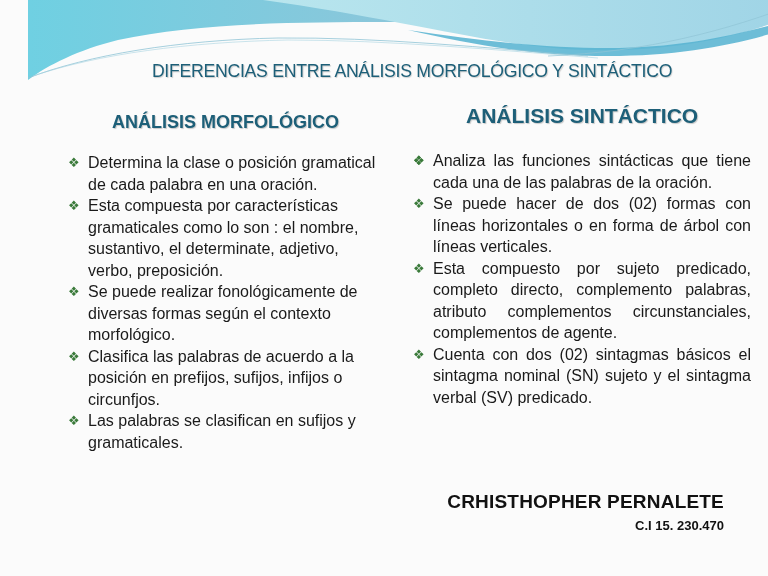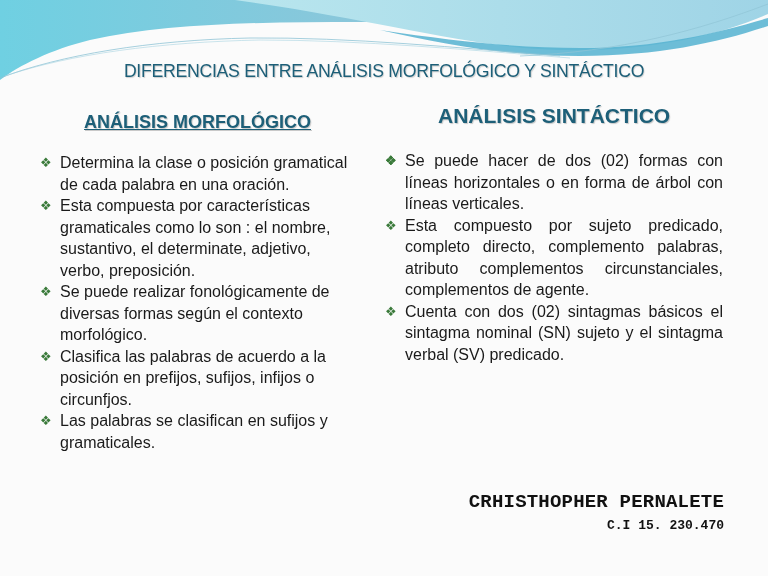--- a/index.html
+++ b/index.html
@@ -1,43 +1,43 @@
 <!DOCTYPE html>
 <html><head>
   <meta charset="utf-8">
   <style>
     html, body { margin: 0; padding: 0; }
     body {
       width: 768px; height: 576px; overflow: hidden; position: relative;
       background: #fbfbfb;
       font-family: "Liberation Sans", sans-serif;
     }
-    .slide { position: absolute; inset: 0; }
+    .slide { position: absolute; inset: 0; margin-left: 28px; }
     .bg-svg { position: absolute; left: 0; top: 0; }
     .title {
       position: absolute; left: 0; width: 768px; top: 60px;
       text-align: center; font-size: 19px; color: #1d5f78;
       letter-spacing: -0.3px; transform: scaleX(0.93);
       text-shadow: 1px 1px 1px rgba(0,0,0,0.18);
     }
     .col-head {
       position: absolute; font-weight: bold; color: #1d5f78;
       text-shadow: 1px 1px 1px rgba(0,0,0,0.2);
     }
-    .head-left { left: 84px; top: 112px; font-size: 18px; text-decoration: underline; }
+    .head-left { left: 84px; top: 112px; font-size: 18px; }
     .head-right { left: 438px; top: 104px; font-size: 21px; }
     .col { position: absolute; font-size: 16px; line-height: 21.5px; color: #1a1a1a; }
     .col-left { left: 38px; top: 152px; width: 320px; }
     .col-right { left: 383px; top: 150px; width: 340px; text-align: justify; }
     .item { position: relative; padding-left: 22px; margin-bottom: 0; }
     .bullet {
       position: absolute; left: 2px; top: 0; font-size: 13px; color: #3a7a3a;
     }
     .signature {
-      position: absolute; right: 44px; font-family: Liberation Mono, monospace;
+      position: absolute; right: 44px; font-family: Liberation Sans, sans-serif;
       font-weight: bold; color: #111; text-align: right;
     }
     .sig-name { top: 491px; font-size: 19px; letter-spacing: 0.2px; }
     .sig-id { top: 518px; font-size: 13px; }
   </style>
 </head>
 <body>
 
 <div class="slide">
   <svg class="bg-svg" width="768" height="110" viewBox="0 0 768 110">
@@ -88,20 +88,21 @@
       <span>Las palabras se clasifican en sufijos y gramaticales.</span>
     </div>
   </div>
 
   <div class="col col-right">
     <div class="item">
       <span class="bullet">❖</span>
     </div>
     <div class="item">
       <span class="bullet">❖</span>
+      <span>Analiza las funciones sintácticas que tiene cada una de las palabras de la oración.</span>
     </div>
     <div class="item">
       <span class="bullet">❖</span>
       <span>Se puede hacer de dos  (02) formas con líneas horizontales o en forma de árbol con líneas verticales.</span>
     </div>
     <div class="item">
       <span class="bullet">❖</span>
       <span>Esta compuesto por sujeto predicado, completo directo, complemento palabras, atributo complementos circunstanciales, complementos de agente.</span>
     </div>
     <div class="item">

